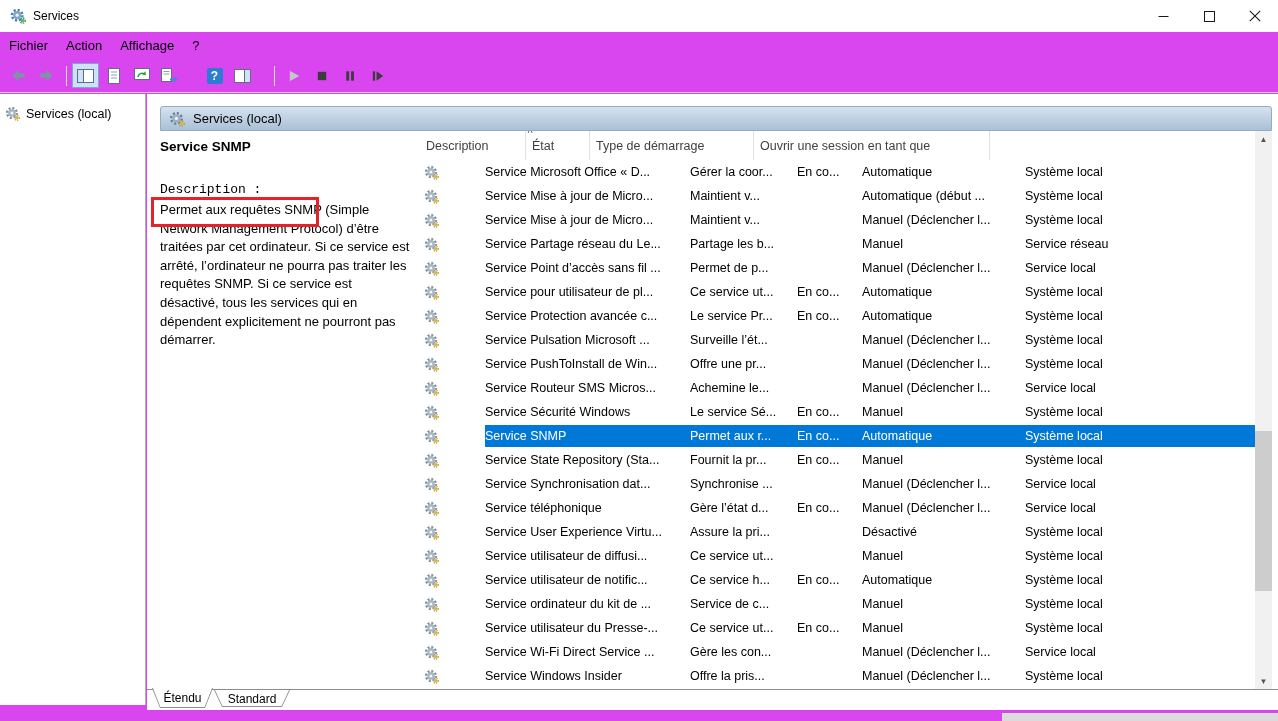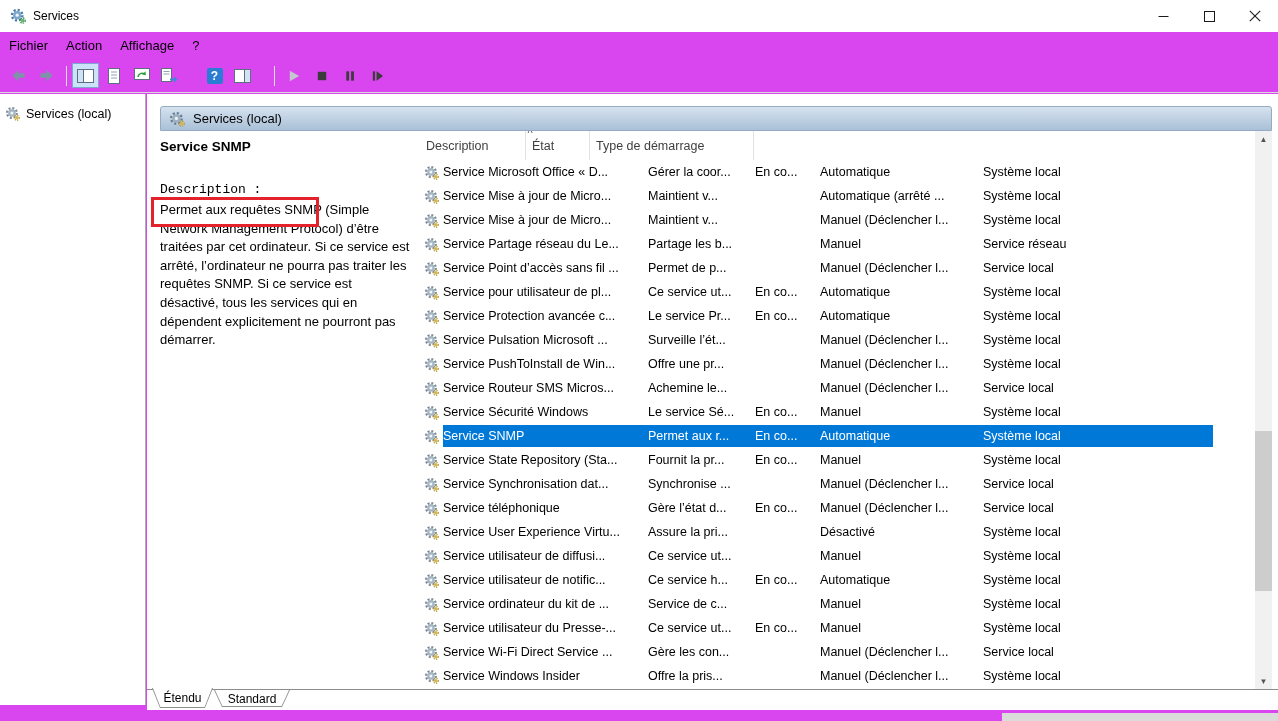--- a/index.html
+++ b/index.html
@@ -49,21 +49,21 @@
 
   
   .list-pane { position:absolute; left:260px; right:17px; top:0; bottom:0; overflow:hidden; background:#fff; }
   .list-header { position:relative; height:29px; display:flex; }
   .hcell { border-right:1px solid #e2e2e2; display:flex; align-items:center; padding-left:6px; font-size:12.5px; color:#3f3f3f; white-space:nowrap; overflow:hidden; cursor:default; }
   .hc-name { width:223px; padding-left:5px; } .hc-desc { width:106px; } .hc-state { width:64px; }
   .hc-startup { width:164px; } .hc-logon { width:236px; } .hc-fill { flex:1; border-right:none; }
   .sort-caret { position:absolute; left:100px; top:-4px; width:20px; text-align:center; font-size:11px; color:#555; }
 
   .rows { }
-  .srow { display:flex; height:24px; align-items:center; cursor:default; }
+  .srow { display:flex; height:24px; align-items:center; cursor:default;justify-content:space-between; }
   .cell-icon { flex:0 0 23px; padding-left:4px; display:flex; align-items:center; }
   .row-body { display:flex; width:770px; height:22px; align-items:center; }
   .cell { overflow:hidden; white-space:nowrap; font-size:12.5px; }
   .c-name { width:200px; } .c-desc { width:106px; padding-left:5px; } .c-state { width:64px; padding-left:6px; }
   .c-startup { width:164px; padding-left:7px; } .c-logon { width:236px; padding-left:6px; }
   .srow.selected .row-body { background:#0078d7; color:#fff; }
 
   
   .scrollbar { position:absolute; right:0; top:0; bottom:0; width:17px; background:#f1f1f1; }
   .sb-btn { height:17px; display:flex; align-items:center; justify-content:center; font-size:8px; color:#555; }
@@ -238,20 +238,21 @@
         <div class="detail-desc">Permet aux requêtes SNMP (Simple Network Management Protocol) d’être traitées par cet ordinateur. Si ce service est arrêté, l’ordinateur ne pourra pas traiter les requêtes SNMP. Si ce service est désactivé, tous les services qui en dépendent explicitement ne pourront pas démarrer.</div>
         <div class="red-box"></div>
       </div>
 
       <div class="list-pane">
         <div class="list-header">
           <span class="sort-caret">^</span>
           <div class="hcell hc-desc">Description</div>
           <div class="hcell hc-state">État</div>
           <div class="hcell hc-startup">Type de démarrage</div>
+          <div class="hcell hc-logon">Ouvrir une session en tant que</div>
           <div class="hcell hc-fill"></div>
         </div>
         <div class="rows">
             <div class="srow">
     <div class="cell-icon">
       <svg width="15" height="15" viewBox="0 0 16 16">
         <circle cx="7.4" cy="7.4" r="5.2" fill="none" stroke="#7c8b98" stroke-width="2.4" stroke-dasharray="2.1 1.95"></circle>
         <circle cx="7.4" cy="7.4" r="4.1" fill="#a7b6c3"></circle>
         <circle cx="7.4" cy="7.4" r="1.6" fill="#f2f5f7"></circle>
         <circle cx="12.6" cy="12.6" r="2.6" fill="none" stroke="#b99b3e" stroke-width="1.4" stroke-dasharray="1.3 1.2"></circle>
@@ -273,21 +274,21 @@
         <circle cx="7.4" cy="7.4" r="4.1" fill="#a7b6c3"></circle>
         <circle cx="7.4" cy="7.4" r="1.6" fill="#f2f5f7"></circle>
         <circle cx="12.6" cy="12.6" r="2.6" fill="none" stroke="#b99b3e" stroke-width="1.4" stroke-dasharray="1.3 1.2"></circle>
         <circle cx="12.6" cy="12.6" r="1.9" fill="#d4b654"></circle>
       </svg>
     </div>
     <div class="row-body">
       <div class="cell c-name">Service Mise à jour de Micro...</div>
       <div class="cell c-desc">Maintient v...</div>
       <div class="cell c-state"></div>
-      <div class="cell c-startup">Automatique (arrêté ...</div>
+      <div class="cell c-startup">Automatique (début ...</div>
       <div class="cell c-logon">Système local</div>
     </div>
   </div>
             <div class="srow">
     <div class="cell-icon">
       <svg width="15" height="15" viewBox="0 0 16 16">
         <circle cx="7.4" cy="7.4" r="5.2" fill="none" stroke="#7c8b98" stroke-width="2.4" stroke-dasharray="2.1 1.95"></circle>
         <circle cx="7.4" cy="7.4" r="4.1" fill="#a7b6c3"></circle>
         <circle cx="7.4" cy="7.4" r="1.6" fill="#f2f5f7"></circle>
         <circle cx="12.6" cy="12.6" r="2.6" fill="none" stroke="#b99b3e" stroke-width="1.4" stroke-dasharray="1.3 1.2"></circle>

